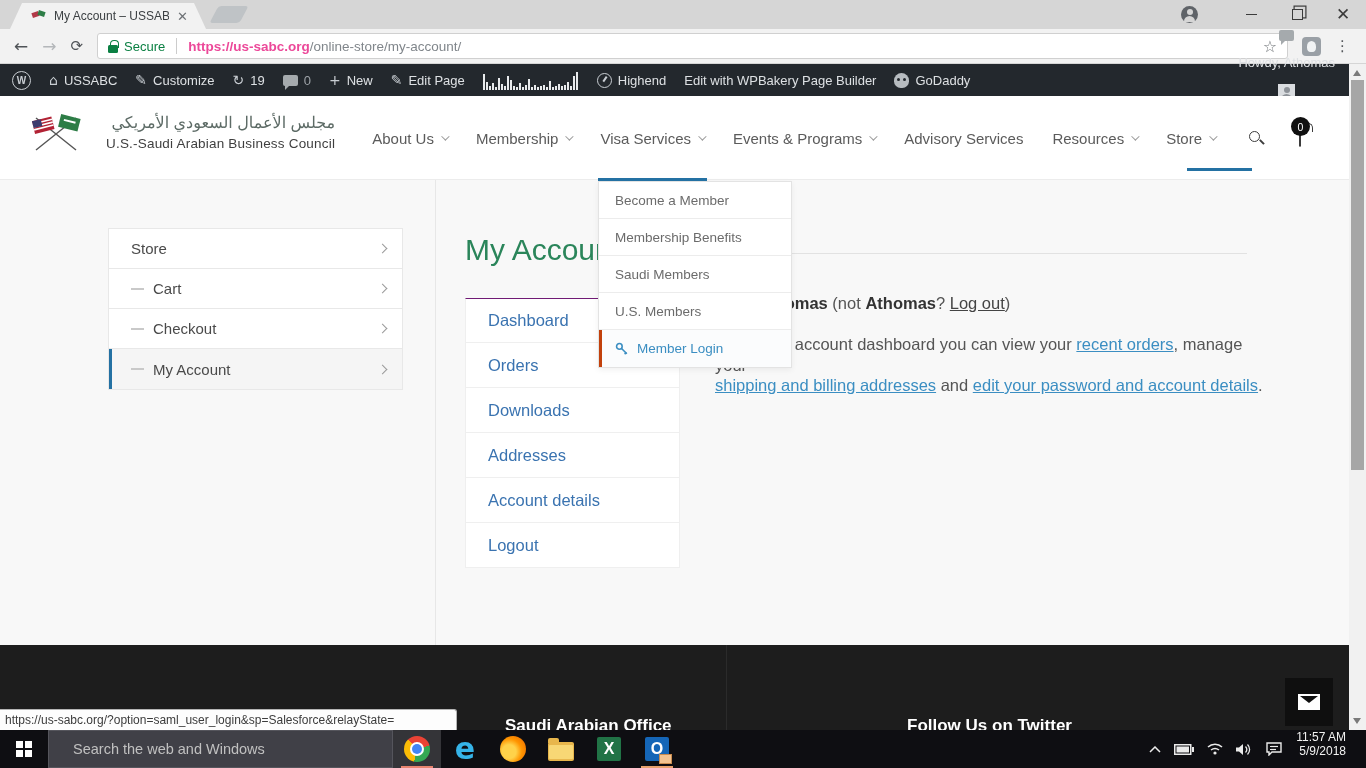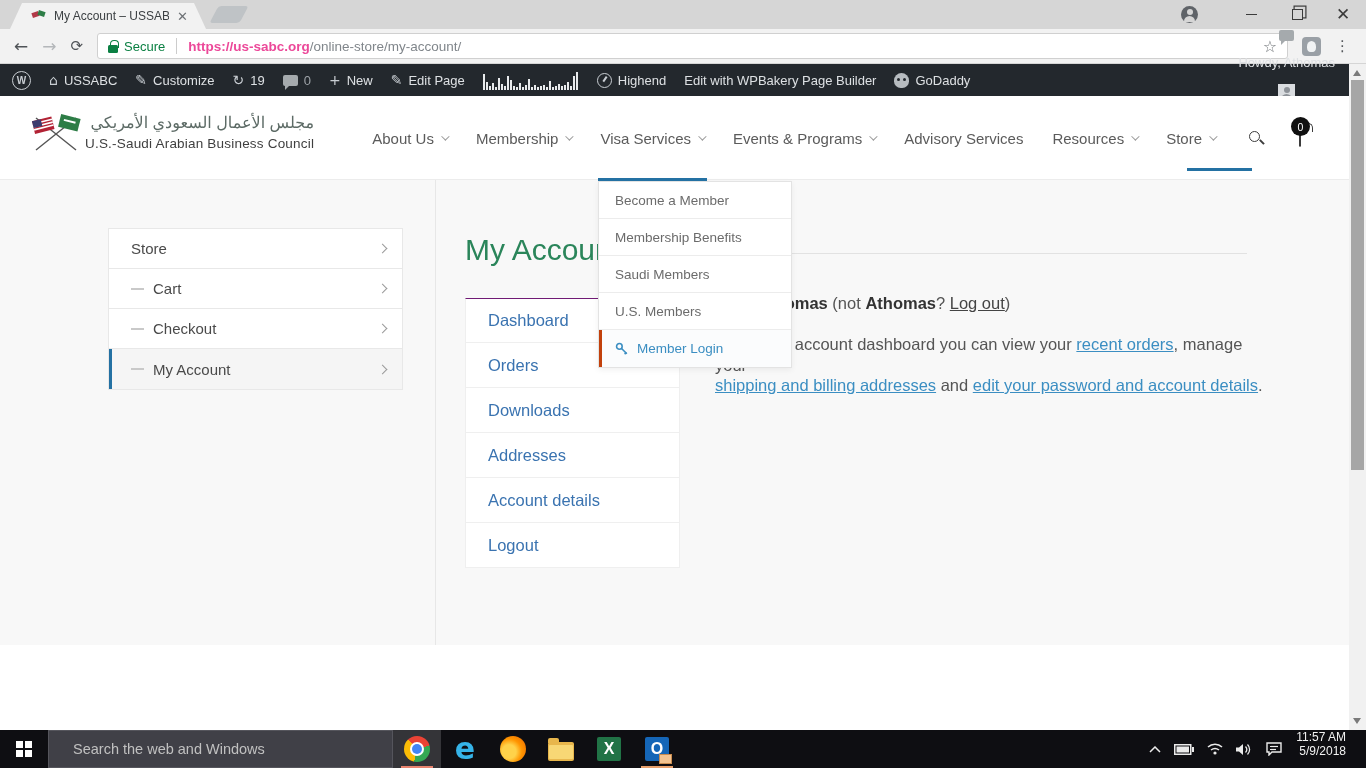--- a/index.html
+++ b/index.html
@@ -64,21 +64,21 @@
   .ab-right { margin-left:auto; display:flex; align-items:center; gap:14px; margin-right:14px;flex-direction:column; }
   .avatar { width:17px; height:17px; background:#d9dcdf; position:relative; }
   .avatar:before { content:""; position:absolute; left:5.5px; top:3px; width:6px; height:6px; border-radius:50%; background:#8d9298; }
   .avatar:after { content:""; position:absolute; left:3px; top:10px; width:11px; height:6px; border-radius:6px 6px 0 0; background:#8d9298; }
   .mag { width:15px; height:15px; position:relative; }
   .mag:before { content:""; position:absolute; left:1px; top:1px; width:8px; height:8px; border:1.8px solid #c9ced3; border-radius:50%; }
   .mag:after { content:""; position:absolute; left:10px; top:10px; width:5px; height:1.8px; background:#c9ced3; transform:rotate(45deg); }
 
   
   #siteheader { left:0; top:96px; width:1349px; height:84px; background:#fff; border-bottom:1px solid #ececec; }
-  .logo-wrap { left:30px; top:14px; display:flex; align-items:center; gap:3px; }
+  .logo-wrap { left:30px; top:14px; display:flex; align-items:center; gap:24px; }
   .logo-text .ar { font-size:16px; color:#5d6b66; direction:rtl; }
   .logo-text .en { font-size:13.5px; color:#3f3f3f; margin-top:4px; letter-spacing:.2px; }
   #mainnav { right:48px; top:0; height:84px; display:flex; align-items:center; gap:29px; }
   .nav-item { display:flex; align-items:center; gap:7px; font-size:15px; color:#5b5b5b; cursor:pointer; }
   .caret { width:6px; height:6px; border-right:1.5px solid #9a9a9a; border-bottom:1.5px solid #9a9a9a; transform:rotate(45deg) translateY(-2px); }
   .hdr-mag { width:16px; height:16px; position:relative; margin-left:4px; }
   .hdr-mag:before { content:""; position:absolute; left:1px; top:1px; width:9px; height:9px; border:1.8px solid #3c3c3c; border-radius:50%; }
   .hdr-mag:after { content:""; position:absolute; left:11px; top:11px; width:6px; height:1.8px; background:#3c3c3c; transform:rotate(45deg); }
   .bag-wrap { position:relative; margin-left:6px; }
   .bag { width:18px; height:15px; border:1.8px solid #3c3c3c; border-radius:2px; position:relative; margin-top:7px; }
@@ -415,21 +415,32 @@
     <div class="dd-item active">
       <svg class="key-ico" viewBox="0 0 16 16">
         <circle cx="5" cy="5" r="3.2" fill="none" stroke="#3b8ec2" stroke-width="1.8"></circle>
         <line x1="7.5" y1="7.5" x2="13.5" y2="13.5" stroke="#3b8ec2" stroke-width="1.8"></line>
         <line x1="11" y1="13.8" x2="13" y2="11.8" stroke="#3b8ec2" stroke-width="1.8"></line>
       </svg>
       <span>Member Login</span>
     </div>
   </div>
 
-
+  <div id="footer" class="abs">
+    <div class="footer-div" style="left:726px"></div>
+    <div class="foot-h" style="left:505px">Saudi Arabian Office</div>
+    <div class="foot-h" style="left:907px">Follow Us on Twitter</div>
+    <div class="mail-box">
+      <span class="envelope"></span>
+    </div>
+  </div>
+
+  <div id="statusbar" class="abs">
+    <span>https://us-sabc.org/?option=saml_user_login&amp;sp=Salesforce&amp;relayState=</span>
+  </div>
 
   <div id="scrollbar" class="abs">
     <i class="sb-arrow sb-up"></i>
     <div class="sb-thumb"></div>
     <i class="sb-arrow sb-down"></i>
   </div>
 
   <div id="taskbar" class="abs">
     <div class="start-btn">
       <span class="win-logo">

